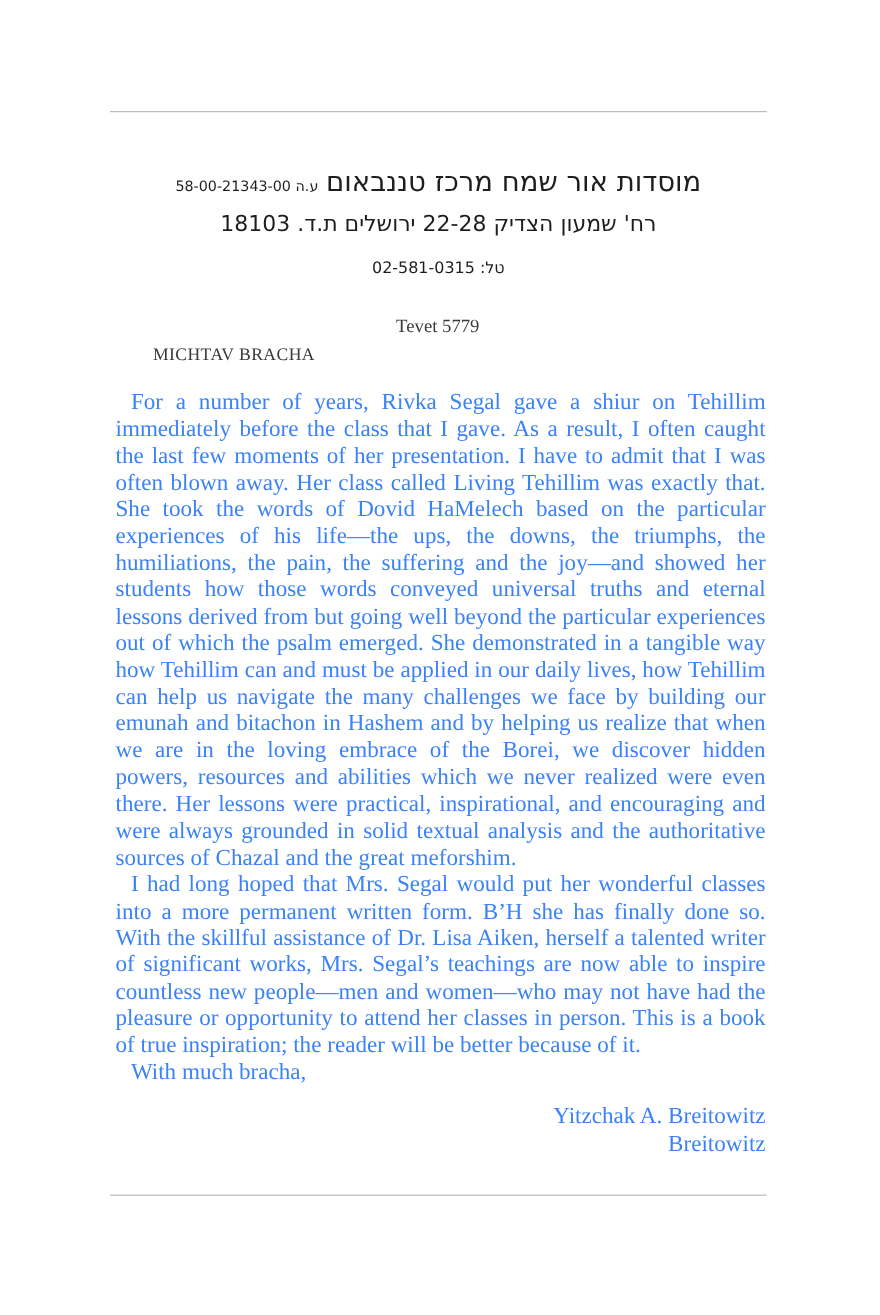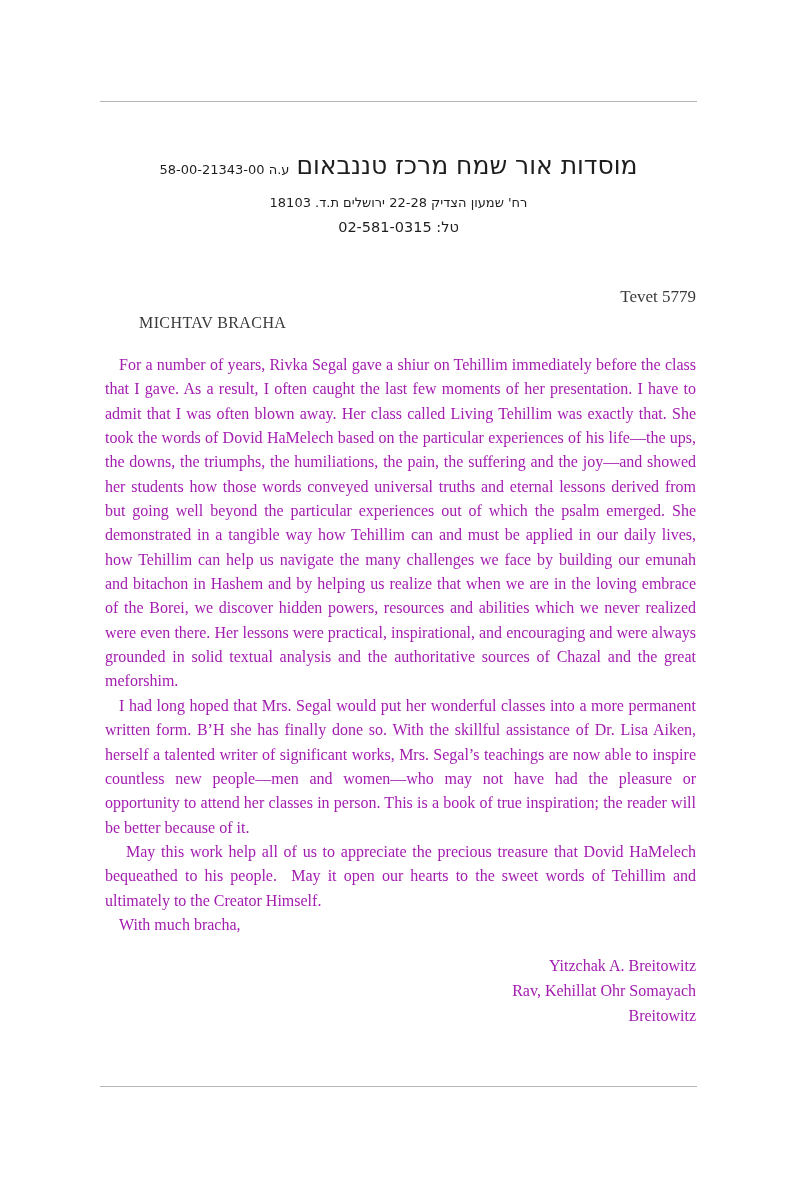--- a/index.html
+++ b/index.html
@@ -26,41 +26,41 @@
   .letterhead {
     position: absolute;
     top: 149px; left: 100px; width: 597px;
     text-align: center;
     direction: rtl;
     font-family: "DejaVu Sans", "Liberation Sans", sans-serif;
     color: #1e1e1e;
   }
   .org-line { font-size: 25px; line-height: 34px; white-space: nowrap; }
   .reg-number { font-size: 13px; margin-right: 7px; }
-  .address-line { font-size: 13px; line-height: 21px; margin-top: 5px; }
-  .phone-line { font-size: 14.5px; line-height: 21px; margin-top: 4px; }
+  .address-line { font-size: 20px; line-height: 21px; margin-top: 5px; }
+  .phone-line { font-size: 14.5px; line-height: 21px; margin-top: 20px; }
 
   .date-line {
     position: absolute;
     top: 287px; left: 100px; width: 596px;
-    text-align: right;
+    text-align: center;
     font-size: 17px; color: #3a3a3a;
   }
   .salutation {
     position: absolute;
     top: 314px; left: 139px;
     font-size: 16px; letter-spacing: 0.4px; color: #3a3a3a;
   }
 
   .letter-body {
     position: absolute;
     top: 353px; left: 105px; width: 591px;
-    font-size: 16px; line-height: 24.35px;
+    font-size: 21px; line-height: 24.35px;
     text-align: justify;
-    color: #a21caf;
+    color: #3b82f6;
   }
   .letter-body p { margin: 0; text-indent: 14px; }
   .letter-body p.wide-indent { text-indent: 21px; }
   .closing { text-indent: 14px; }
   .signature {
     text-align: right;
     line-height: 25px;
     margin-top: 16px;
   }
 </style>
@@ -79,24 +79,22 @@
     <div class="phone-line">טל: 02-581-0315</div>
   </div>
 
   <div class="date-line">Tevet 5779</div>
 
   <div class="salutation">MICHTAV BRACHA</div>
 
   <div class="letter-body">
     <p>For a number of years, Rivka Segal gave a shiur on Tehillim immediately before the class that I gave. As a result, I often caught the last few moments of her presentation. I have to admit that I was often blown away. Her class called Living Tehillim was exactly that. She took the words of Dovid HaMelech based on the particular experiences of his life—the ups, the downs, the triumphs, the humiliations, the pain, the suffering and the joy—and showed her students how those words conveyed universal truths and eternal lessons derived from but going well beyond the particular experiences out of which the psalm emerged. She demonstrated in a tangible way how Tehillim can and must be applied in our daily lives, how Tehillim can help us navigate the many challenges we face by building our emunah and bitachon in Hashem and by helping us realize that when we are in the loving embrace of the Borei, we discover hidden powers, resources and abilities which we never realized were even there. Her lessons were practical, inspirational, and encouraging and were always grounded in solid textual analysis and the authoritative sources of Chazal and the great meforshim.</p>
     <p>I had long hoped that Mrs. Segal would put her wonderful classes into a more permanent written form. B’H she has finally done so. With the skillful assistance of Dr. Lisa Aiken, herself a talented writer of significant works, Mrs. Segal’s teachings are now able to inspire countless new people—men and women—who may not have had the pleasure or opportunity to attend her classes in person. This is a book of true inspiration; the reader will be better because of it.</p>
-    <p class="wide-indent">May this work help all of us to appreciate the precious treasure that Dovid HaMelech bequeathed to his people.&nbsp; May it open our hearts to the sweet words of Tehillim and ultimately to the Creator Himself.</p>
     <p class="closing">With much bracha,</p>
     <div class="signature">
       <div>Yitzchak A. Breitowitz</div>
-      <div>Rav, Kehillat Ohr Somayach</div>
       <div>Breitowitz</div>
     </div>
   </div>
 
   <div class="rule rule-bottom"></div>
 
 </div>
 
 </body></html>

